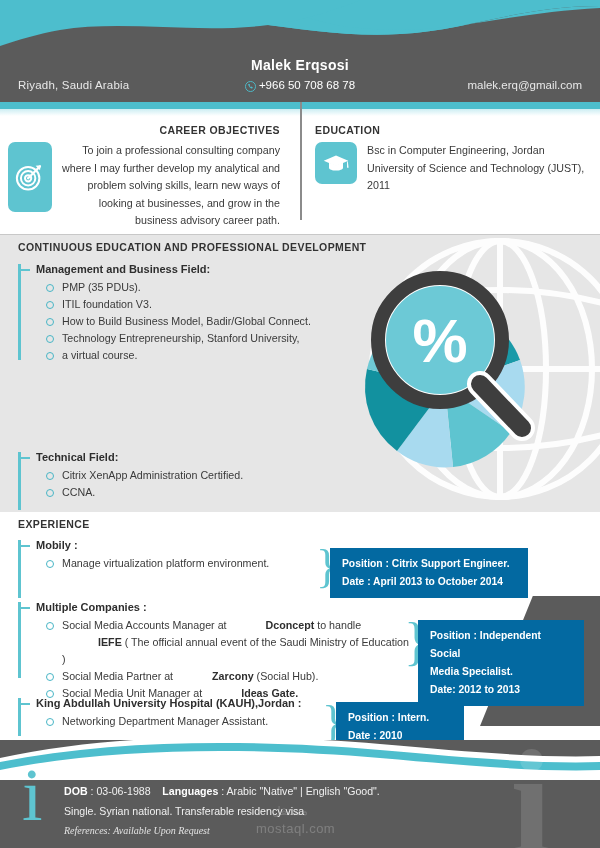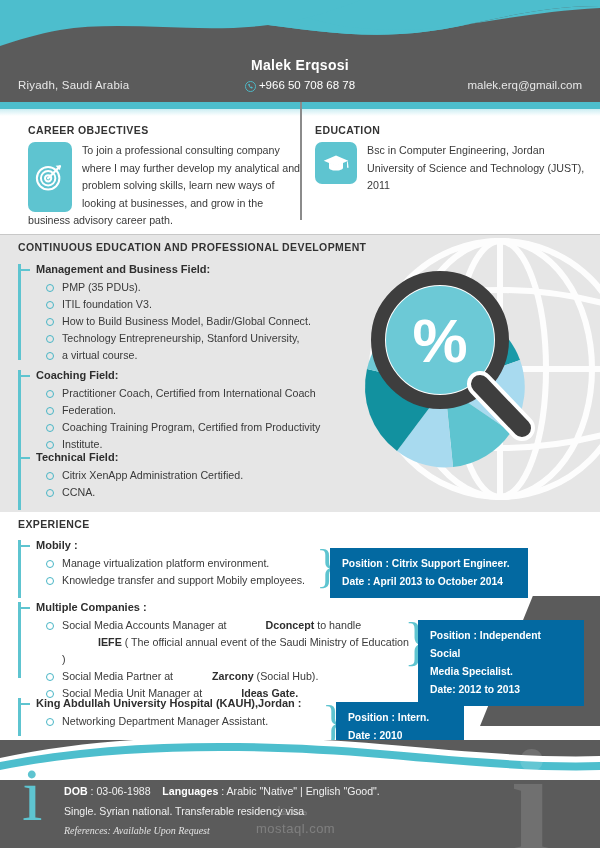--- a/index.html
+++ b/index.html
@@ -46,21 +46,21 @@
 
   
   .top-cols { position: absolute; top: 116px; left: 0; width: 600px; height: 118px; }
   .col-divider {
     position: absolute; left: 300px; top: -14px; width: 2px; height: 118px;
     background: #8b8b8b;
   }
   .sec-title-sm {
     font-size: 10.5px; font-weight: bold; color: #333; letter-spacing: .4px;
   }
-  .obj-block { position: absolute; left: 28px; top: 8px; width: 272px; }
+  .obj-block { position: absolute; left: 8px; top: 8px; width: 272px; text-align: right; }
   .edu-block { position: absolute; left: 315px; top: 8px; width: 272px; }
   .icon-tile {
     width: 44px; height: 70px; background: #5ec4d0; border-radius: 7px;
     display: flex; align-items: center; justify-content: center;
     float: left; margin-right: 10px;
   }
   .icon-tile.sq { width: 42px; height: 42px; border-radius: 7px; }
   .body-txt {
     font-size: 10.7px; color: #3a3a3a; line-height: 17.5px;
   }
@@ -253,32 +253,20 @@
       <div class="bullet">PMP (35 PDUs).</div>
       <div class="bullet">ITIL foundation V3.</div>
       <div class="bullet">How to Build Business Model, Badir/Global Connect.</div>
       <div class="bullet">Technology Entrepreneurship, Stanford University,</div>
       <div class="bullet" style="padding-left:16px;">
         <span style="position:absolute;left:0;top:0;"></span>
         <span>a virtual course.</span>
       </div>
     </div>
 
-    <div class="listgroup" style="left:18px; top:132px; width:330px;">
-      <div class="vline" style="height:82px;"></div>
-      <div class="grp-title">Coaching Field:</div>
-      <div class="bullet">Practitioner Coach, Certified from International Coach</div>
-      <div class="bullet" style="padding-left:16px;">
-        <span>Federation.</span>
-      </div>
-      <div class="bullet">Coaching Training Program, Certified from Productivity</div>
-      <div class="bullet" style="padding-left:16px;">
-        <span>Institute.</span>
-      </div>
-    </div>
 
     <div class="listgroup" style="left:18px; top:214px; width:330px;">
       <div class="vline" style="height:58px;"></div>
       <div class="grp-title">Technical Field:</div>
       <div class="bullet">Citrix XenApp Administration Certified.</div>
       <div class="bullet">CCNA.</div>
     </div>
 
     <svg style="position:absolute; left:340px; top:28px;" width="230" height="230" viewBox="0 0 230 230">
       <g transform="translate(105,125)">
@@ -304,21 +292,20 @@
 
   <div class="band-exp">
     <div class="diag-dark" style="top:84px;"></div>
 
     <div class="sec-head" style="left:18px; top:6px;">EXPERIENCE</div>
 
     <div class="listgroup" style="left:18px; top:24px; width:320px;">
       <div class="vline" style="height:58px;"></div>
       <div class="grp-title">Mobily :</div>
       <div class="bullet">Manage virtualization platform environment.</div>
-      <div class="bullet">Knowledge transfer and support Mobily employees.</div>
     </div>
     <div class="brace" style="left:316px; top:32px; font-size:46px;">}</div>
     <div class="posbox" style="left:330px; top:36px; width:198px;">
       <div>Position : Citrix Support Engineer.</div>
       <div>Date : April 2013 to October 2014</div>
     </div>
 
     <div class="listgroup" style="left:18px; top:86px; width:395px;">
       <div class="vline" style="height:76px;"></div>
       <div class="grp-title">Multiple Companies :</div>

